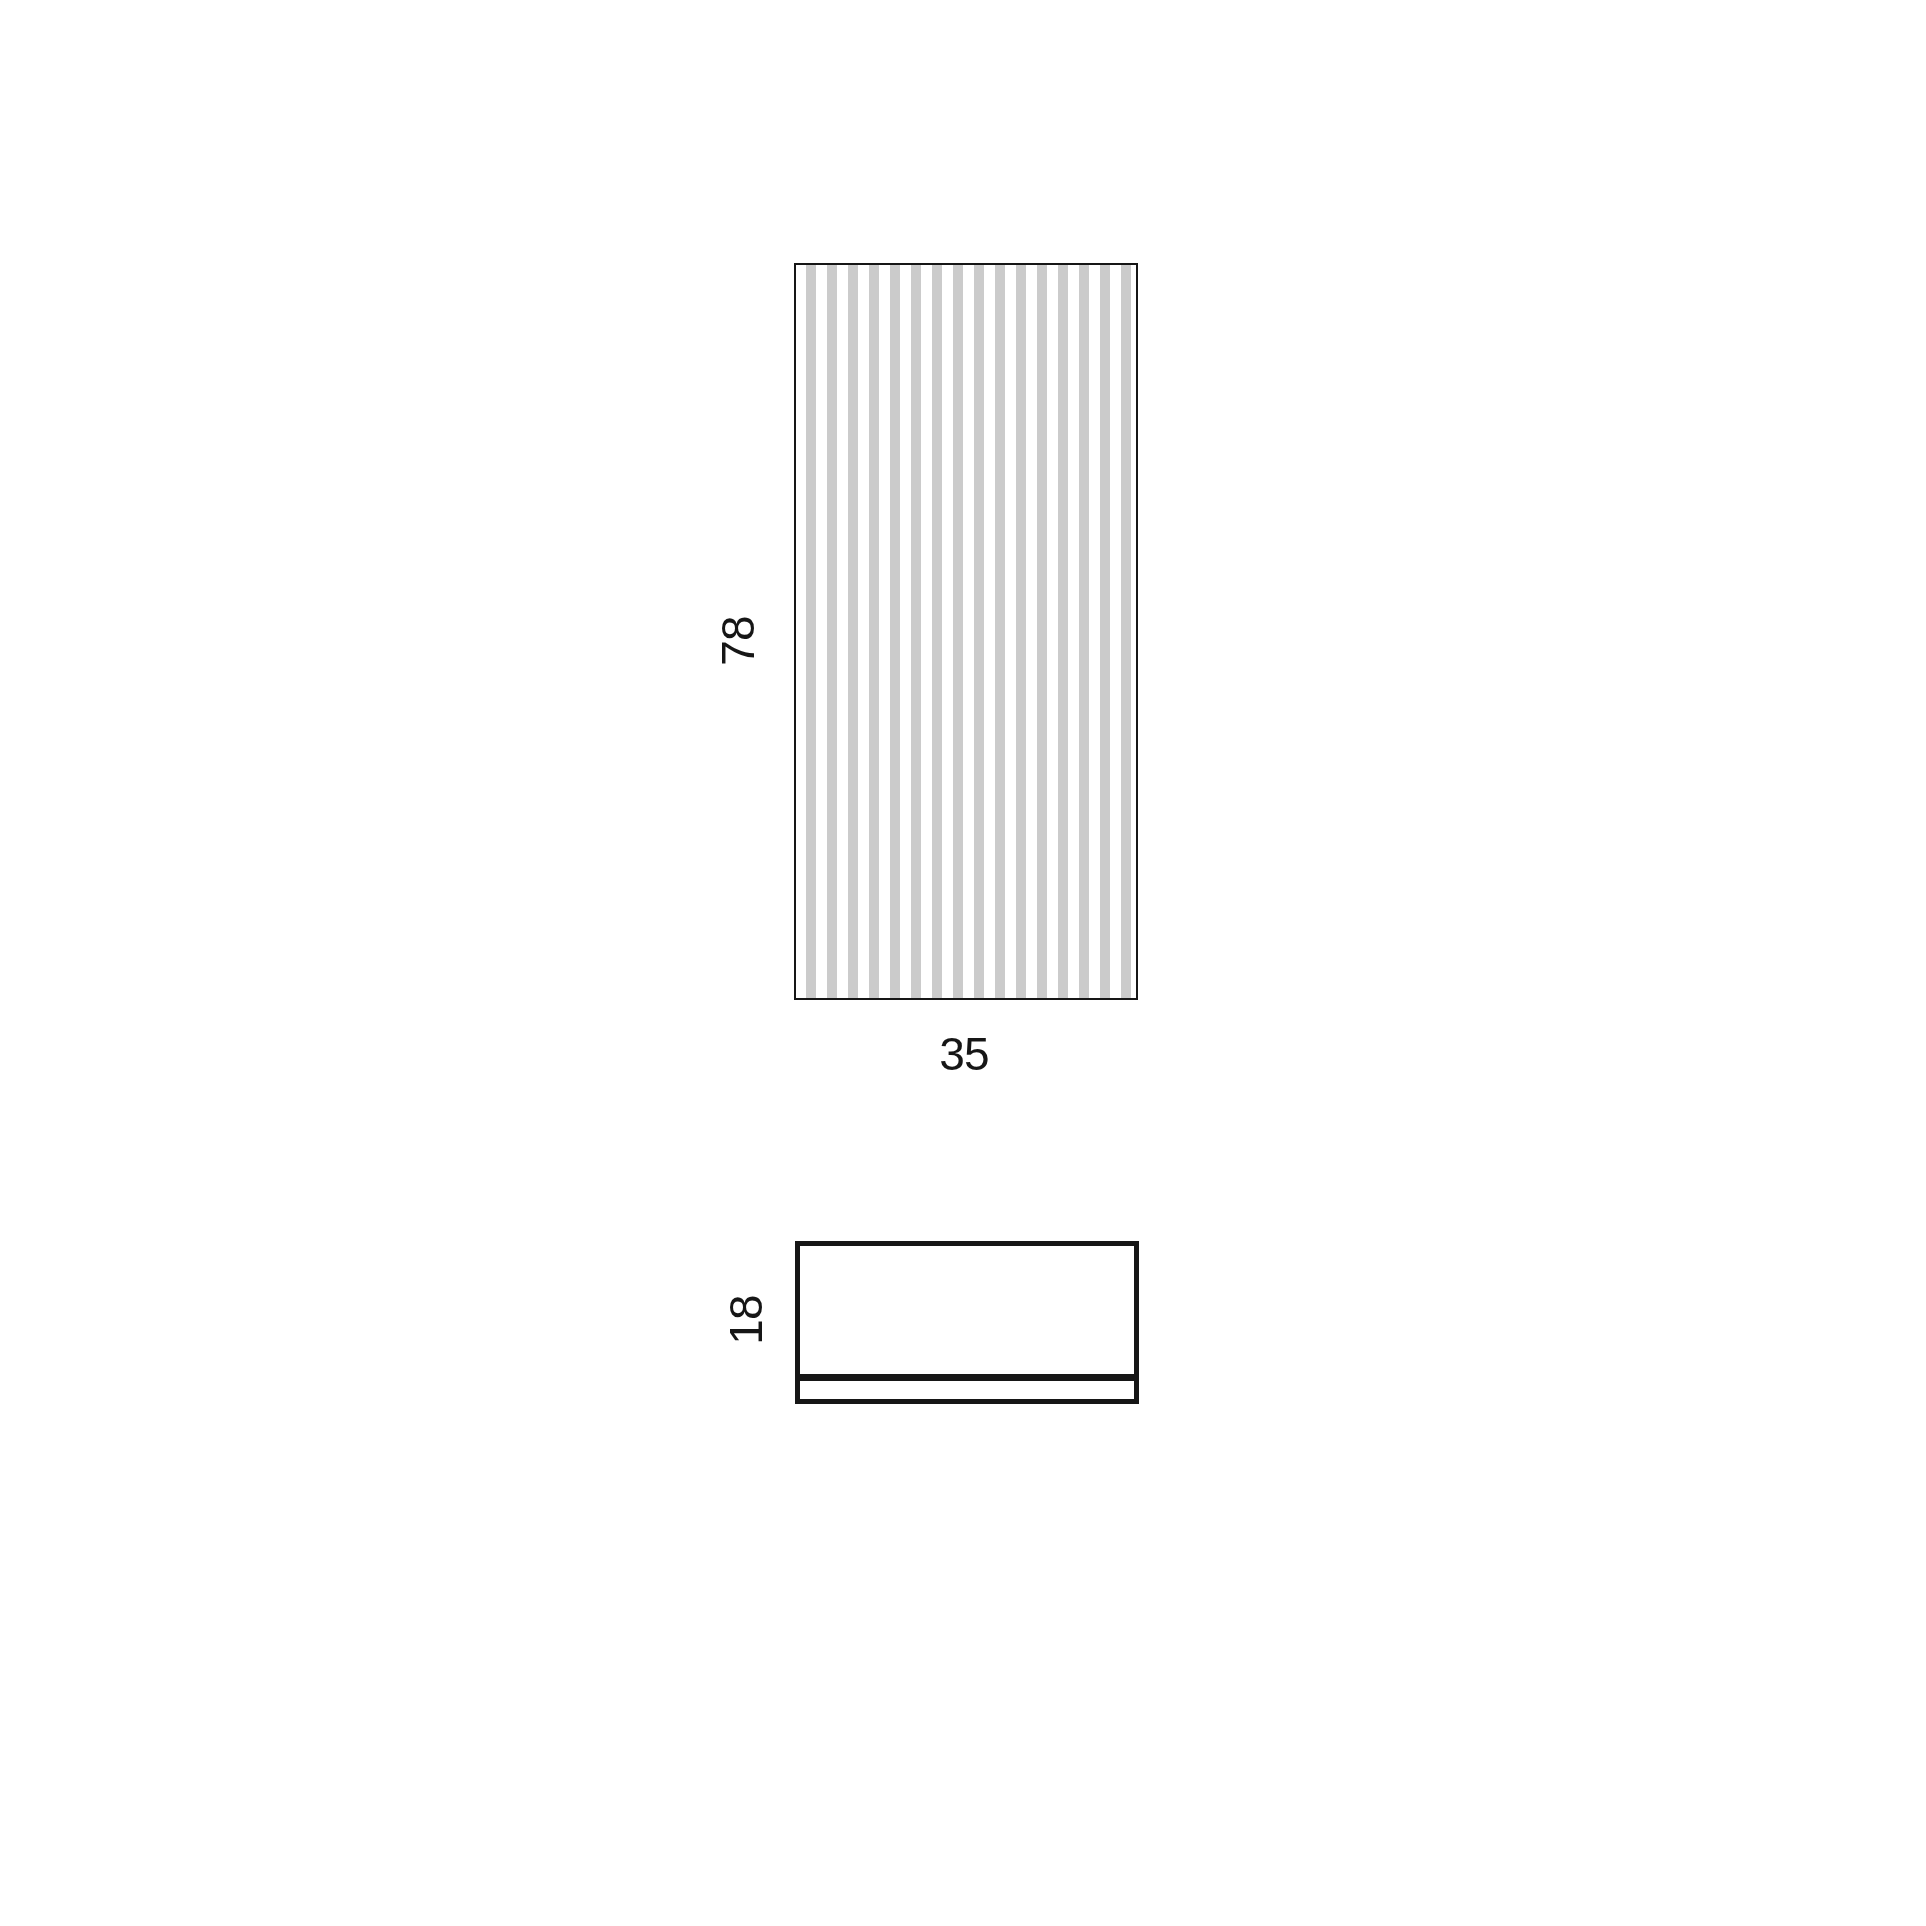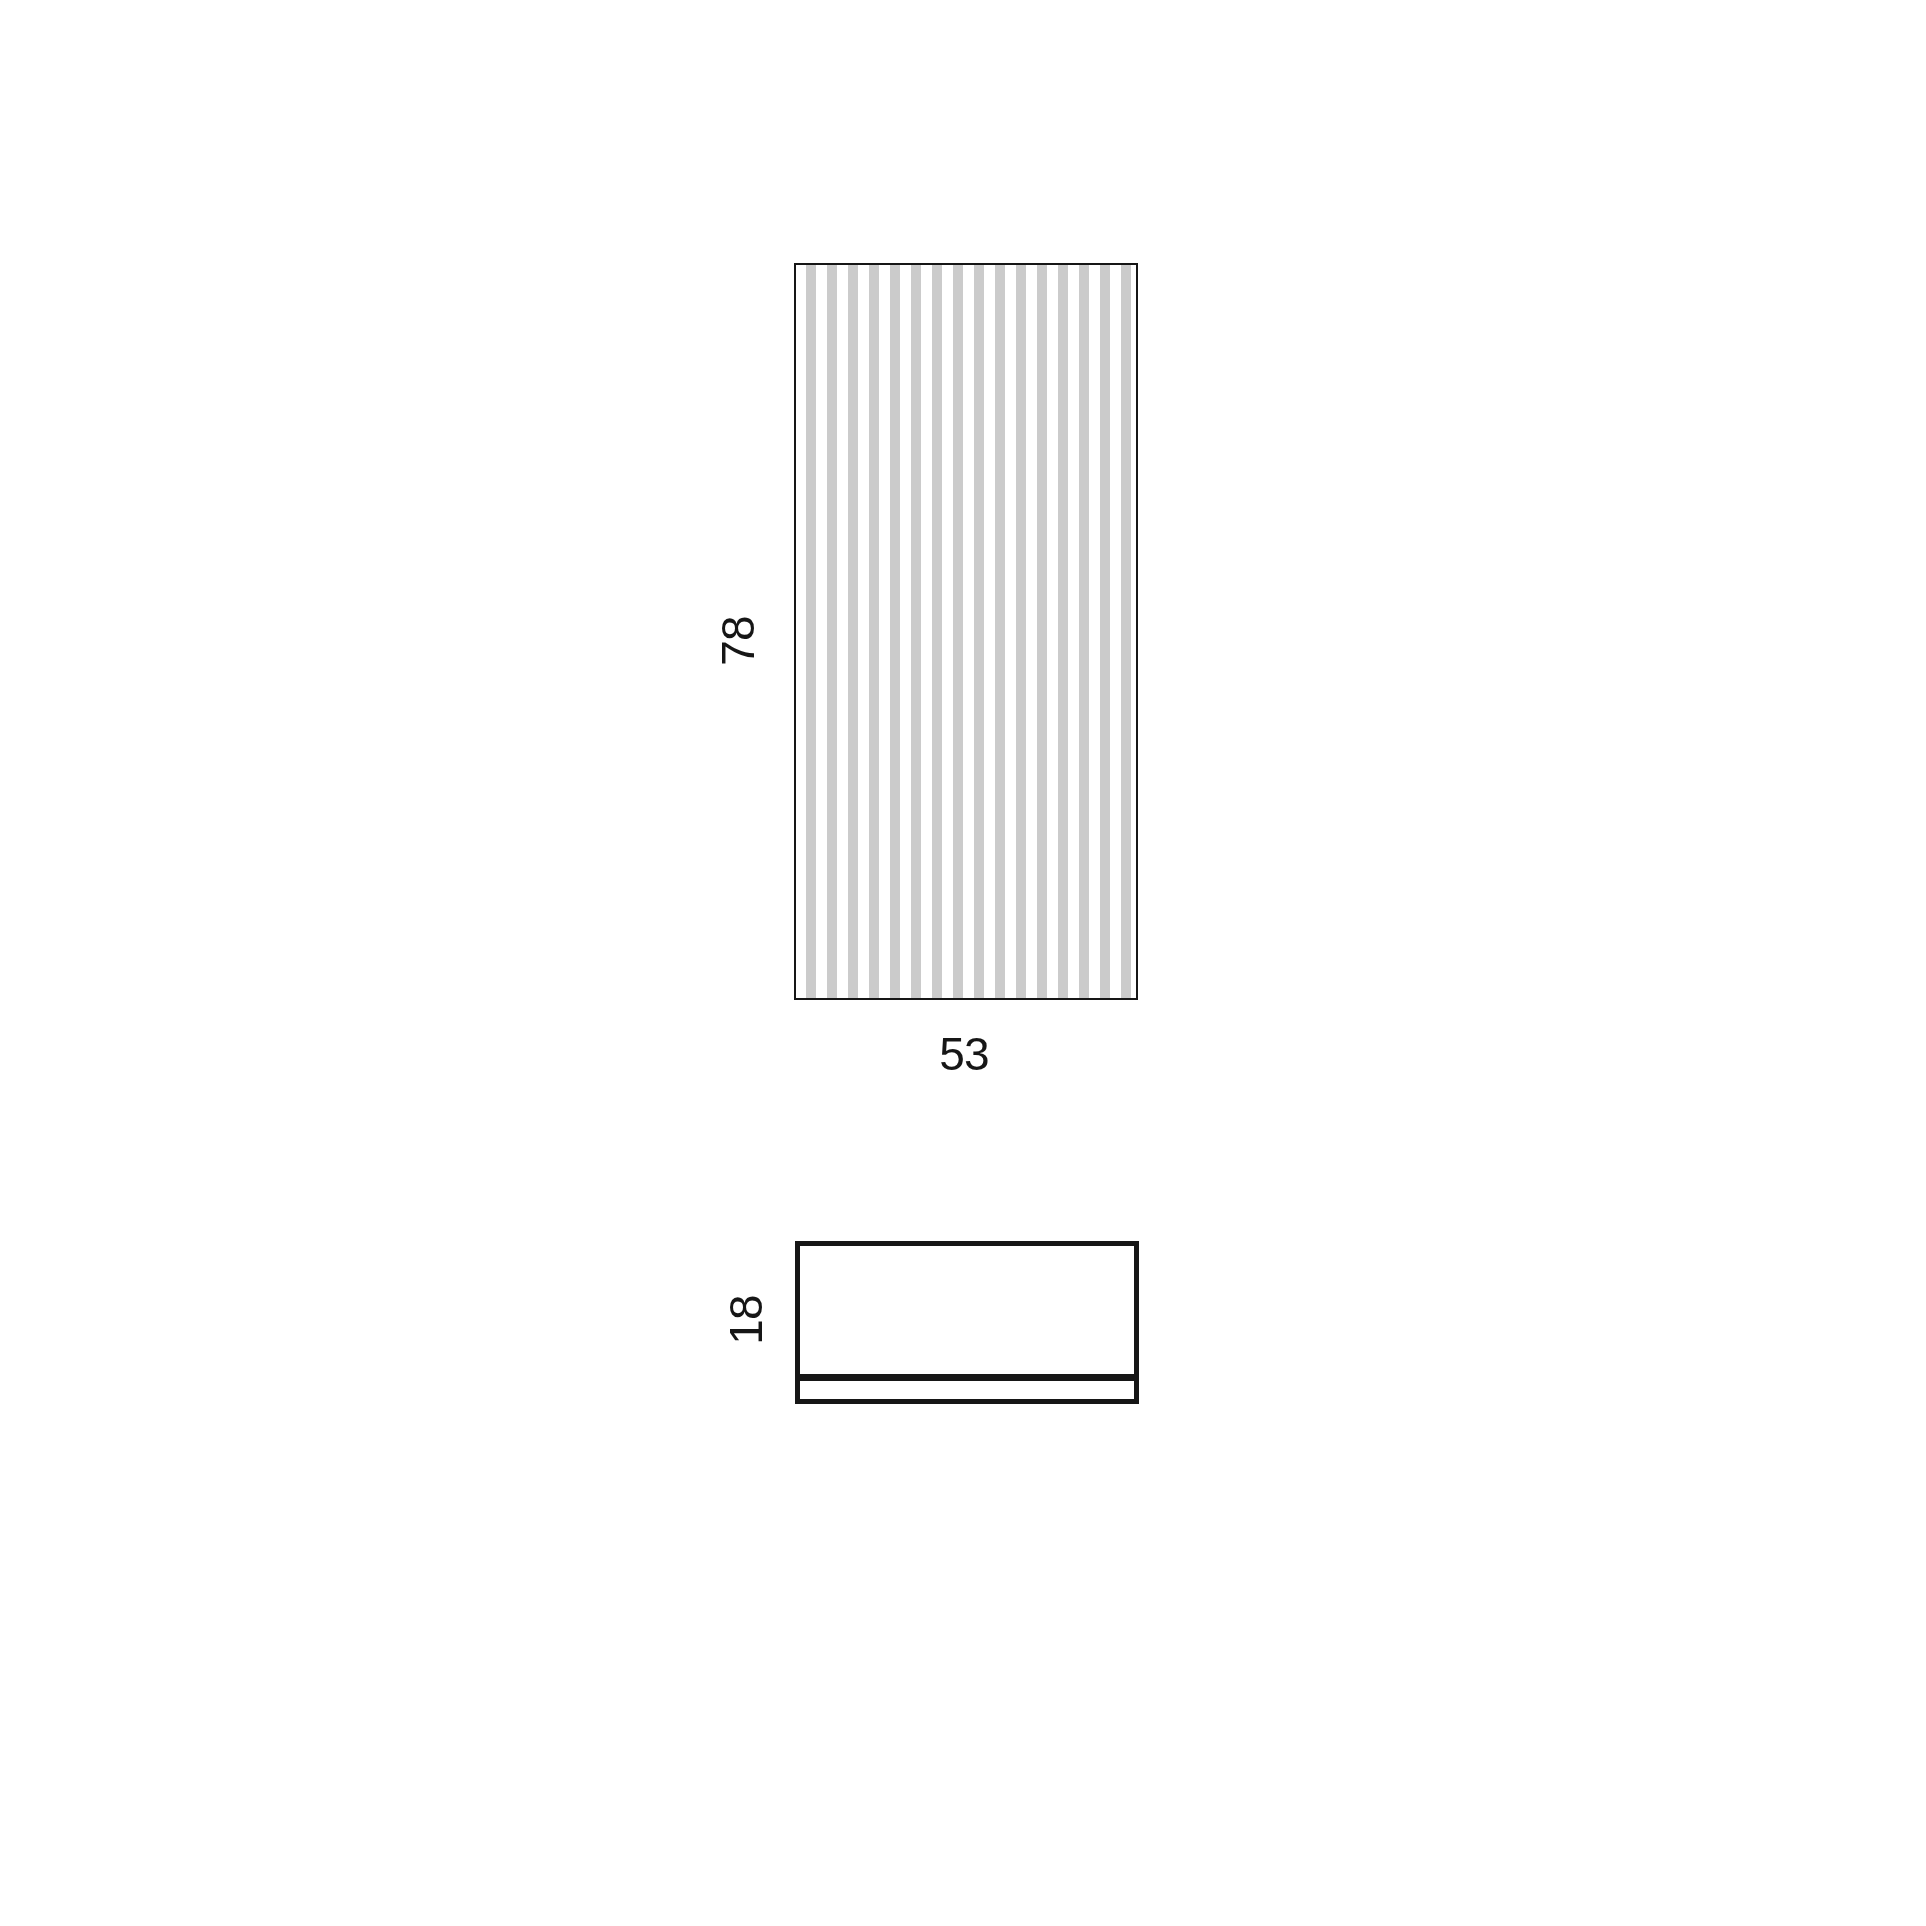--- a/index.html
+++ b/index.html
@@ -80,21 +80,21 @@
 <body>
 
 <div class="canvas">
 
   <div class="panel front-view">
     <div class="flutes"></div>
   </div>
 
   <div class="dim rot dim-height">78</div>
 
-  <div class="dim dim-width">53</div>
+  <div class="dim dim-width">35</div>
 
   <div class="panel top-view">
     <div class="inner-line"></div>
   </div>
 
   <div class="dim rot dim-depth">18</div>
 
 </div>
 
 

